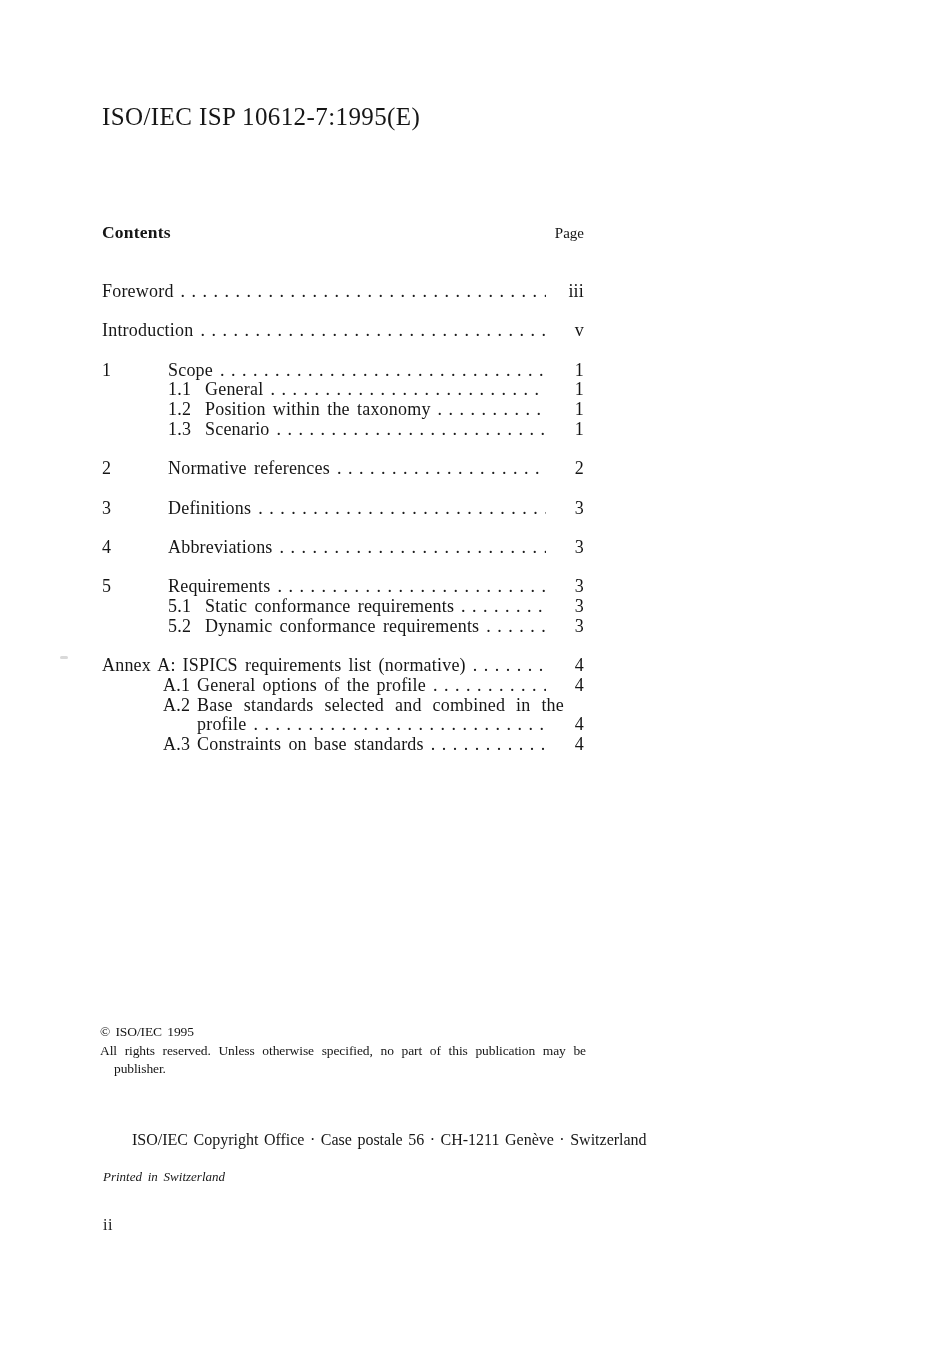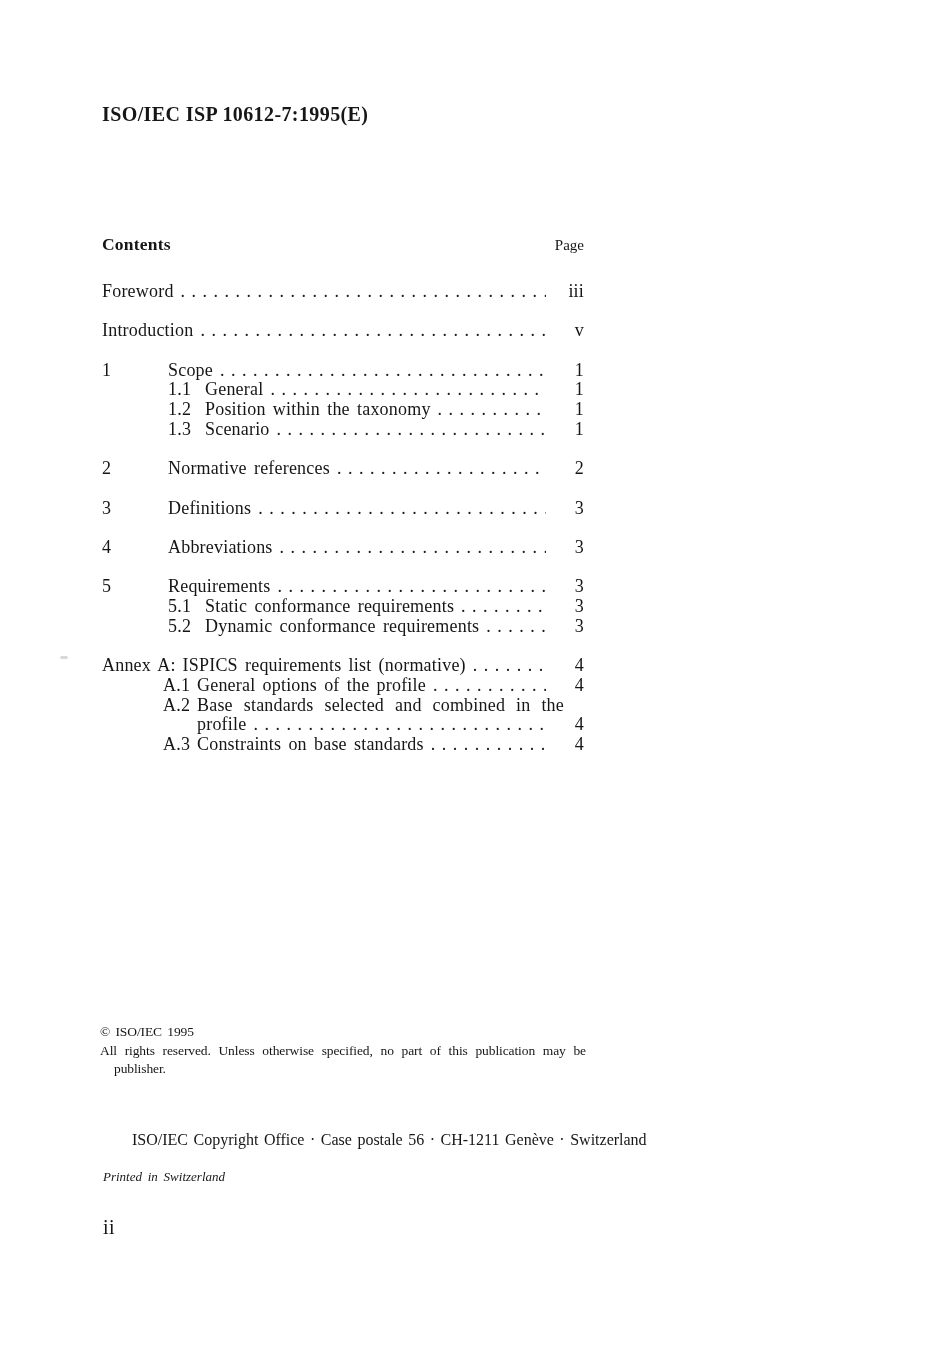--- a/index.html
+++ b/index.html
@@ -6,25 +6,25 @@
   .page{
     position:relative;
     width:950px;height:1363px;
     background:#ffffff;
     font-family:"Liberation Serif","DejaVu Serif",serif;
     color:#161616;
     overflow:hidden;
   }
   .doc-header{
     position:absolute;left:102px;top:103px;
-    font-size:20px;font-weight:bold;letter-spacing:0.4px;
+    font-size:25px;font-weight:normal;letter-spacing:0.4px;
     white-space:nowrap;
   }
   .contents-row{
-    position:absolute;left:102px;top:234px;width:482px;
+    position:absolute;left:102px;top:222px;width:482px;
     display:flex;justify-content:space-between;align-items:baseline;
   }
   .contents-title{font-size:17.5px;font-weight:bold;letter-spacing:0.2px;}
   .page-col-label{font-size:15px;}
 
   .toc{
     position:absolute;left:102px;top:282px;width:482px;
     font-size:18px;word-spacing:2.5px;letter-spacing:0.2px;
   }
   .row{display:flex;align-items:baseline;line-height:19.7px;}
@@ -59,21 +59,21 @@
   .office-line{
     position:absolute;left:132px;top:1131px;
     font-size:16px;white-space:nowrap;word-spacing:1.5px;
   }
   .printed-line{
     position:absolute;left:103px;top:1169px;
     font-size:13px;word-spacing:2.5px;font-style:italic;
   }
   .folio{
     position:absolute;left:103px;top:1216px;
-    font-size:20px;letter-spacing:0.5px;
+    font-size:16px;letter-spacing:0.5px;
   }
   .scan-artifact{
     position:absolute;left:60px;top:656px;width:8px;height:3px;
     background:#b9b9b9;opacity:0.55;border-radius:2px;
   }
 </style>
 </head>
 <body>
 
 <div class="page">

